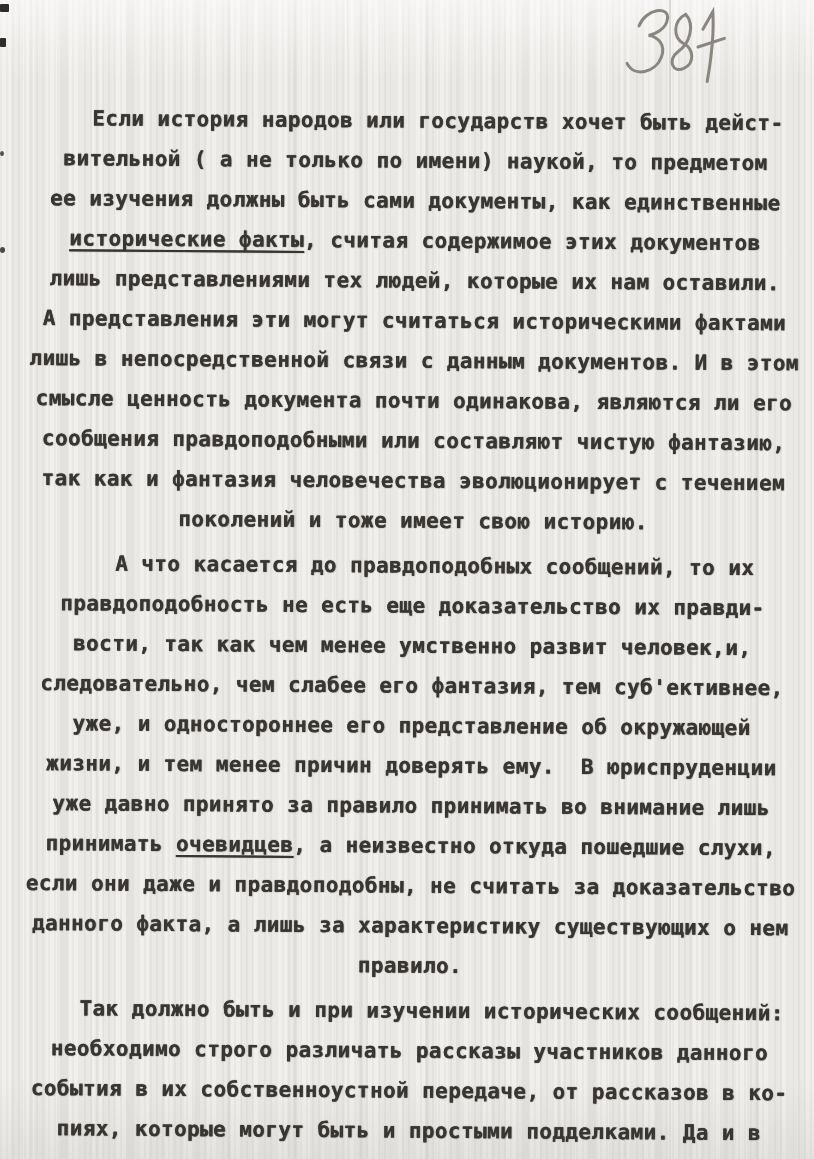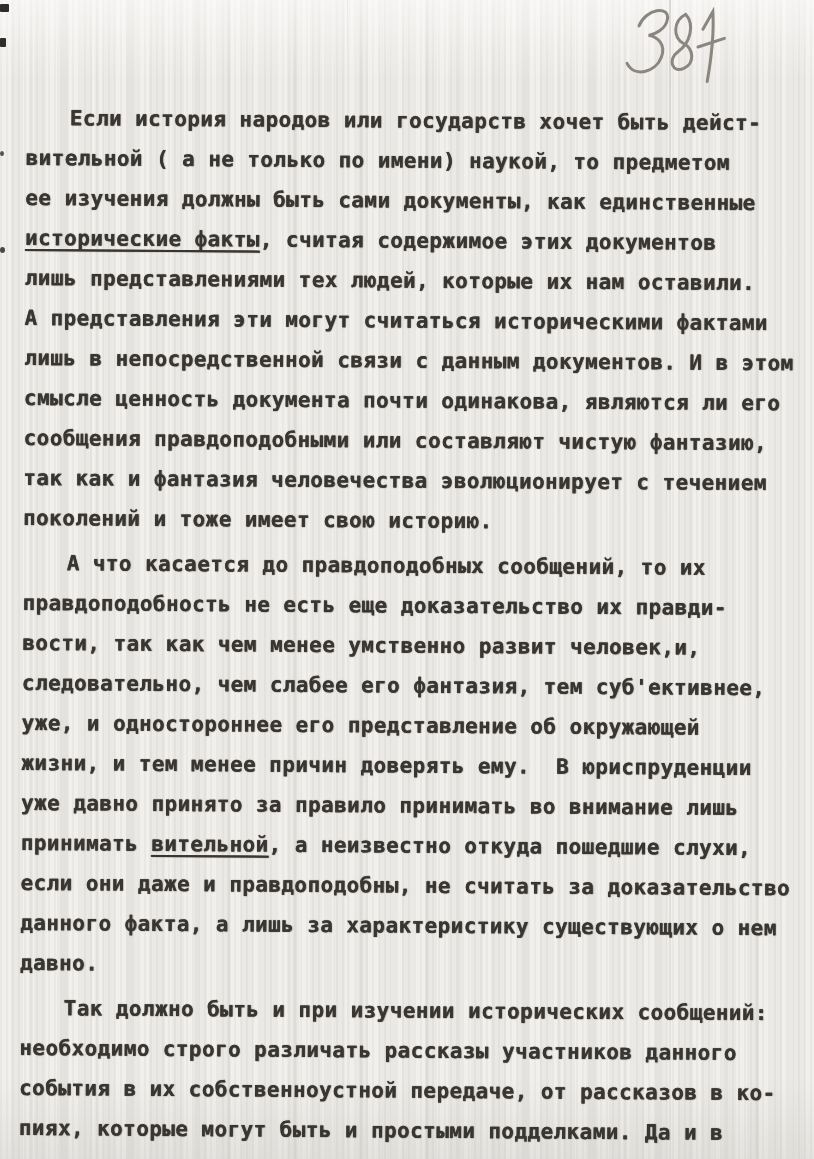--- a/index.html
+++ b/index.html
@@ -9,20 +9,21 @@
     font-family: "DejaVu Sans Mono", "Liberation Mono", monospace;
   }
   .page {
     position: relative; width: 814px; height: 1159px; overflow: hidden;
     background-color: #ebe9e5;
     background-image:
       linear-gradient(180deg, rgba(255,255,255,0.55) 0%, rgba(255,255,255,0) 7%, rgba(255,255,255,0) 93%, rgba(190,188,182,0.25) 100%),
       repeating-linear-gradient(90deg, rgba(130,128,120,0.07) 0px, rgba(130,128,120,0.07) 2px, rgba(0,0,0,0) 2px, rgba(0,0,0,0) 6px),
       repeating-linear-gradient(90deg, rgba(0,0,0,0) 0px, rgba(0,0,0,0) 29px, rgba(120,118,110,0.06) 29px, rgba(120,118,110,0.06) 33px),
       repeating-linear-gradient(90deg, rgba(255,255,255,0.30) 0px, rgba(255,255,255,0.30) 11px, rgba(0,0,0,0) 11px, rgba(0,0,0,0) 23px);
+    text-align: center;
   }
   
   .doc {
     position: absolute; left: 26px; top: 98px; width: 780px;
     transform: rotate(0.4deg); transform-origin: 0 0;
     color: #393631; font-size: 21px; line-height: 40px;
     font-weight: bold; letter-spacing: 0.4px;
     text-shadow: 0 0 0.8px rgba(50,48,44,0.9), 0.6px 0.3px 1px rgba(50,48,44,0.4);
   }
   .line { white-space: pre; height: 40px; }
@@ -95,24 +96,24 @@
         <div class="line"><span class="seg">поколений и тоже имеет свою историю.</span></div>
       </div>
       <div class="para">
         <div class="line first"><span class="seg">А что касается до правдоподобных сообщений, то их</span></div>
         <div class="line"><span class="seg">правдоподобность не есть еще доказательство их правди-</span></div>
         <div class="line"><span class="seg">вости, так как чем менее умственно развит человек,и,</span></div>
         <div class="line"><span class="seg">следовательно, чем слабее его фантазия, тем суб'ективнее,</span></div>
         <div class="line"><span class="seg">уже, и одностороннее его представление об окружающей</span></div>
         <div class="line"><span class="seg">жизни, и тем менее причин доверять ему.  В юриспруденции</span></div>
         <div class="line"><span class="seg">уже давно принято за правило принимать во внимание лишь</span></div>
-        <div class="line"><span class="seg">принимать </span><span class="seg u">вительной</span><span class="seg">, а неизвестно откуда пошедшие слухи,</span></div>
+        <div class="line"><span class="seg">принимать </span><span class="seg u">очевидцев</span><span class="seg">, а неизвестно откуда пошедшие слухи,</span></div>
         <div class="line"><span class="seg">если они даже и правдоподобны, не считать за доказательство</span></div>
         <div class="line"><span class="seg">данного факта, а лишь за характеристику существующих о нем</span></div>
-        <div class="line"><span class="seg">давно.</span></div>
+        <div class="line"><span class="seg">правило.</span></div>
       </div>
       <div class="para">
         <div class="line first"><span class="seg">Так должно быть и при изучении исторических сообщений:</span></div>
         <div class="line"><span class="seg">необходимо строго различать рассказы участников данного</span></div>
         <div class="line"><span class="seg">события в их собственноустной передаче, от рассказов в ко-</span></div>
         <div class="line"><span class="seg">пиях, которые могут быть и простыми подделками. Да и в</span></div>
       </div>
     </div>
 
 </div>

